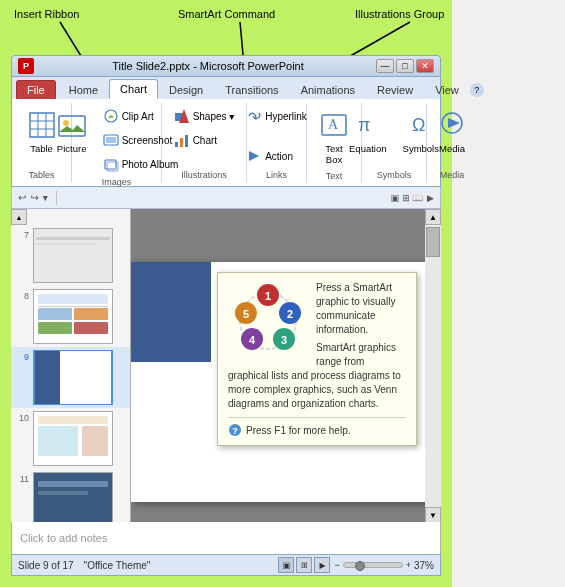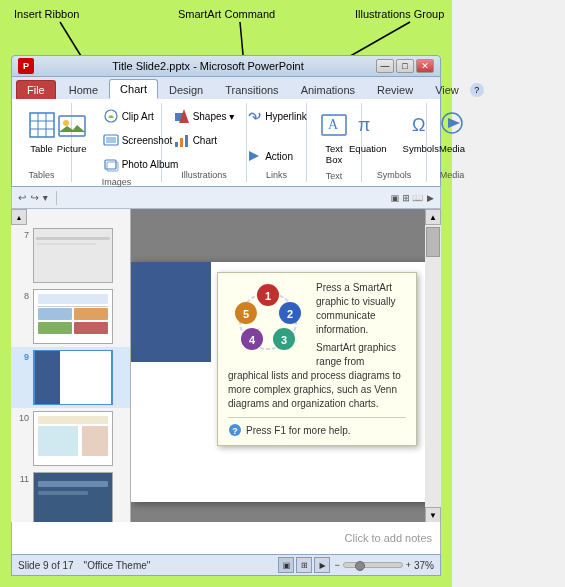--- a/index.html
+++ b/index.html
@@ -341,21 +341,20 @@
       right: 11px;
       height: 22px;
       background: white;
       border: 1px solid #b0b0b0;
       border-top: none;
       display: flex;
       align-items: center;
       padding: 16px 8px;
       font-size: 11px;
       color: #999;
-      justify-content: flex-end;
     }
 
     
     .status-bar {
       position: absolute;
       bottom: 11px;
       left: 11px;
       right: 11px;
       height: 22px;
       background: #dce6f5;

